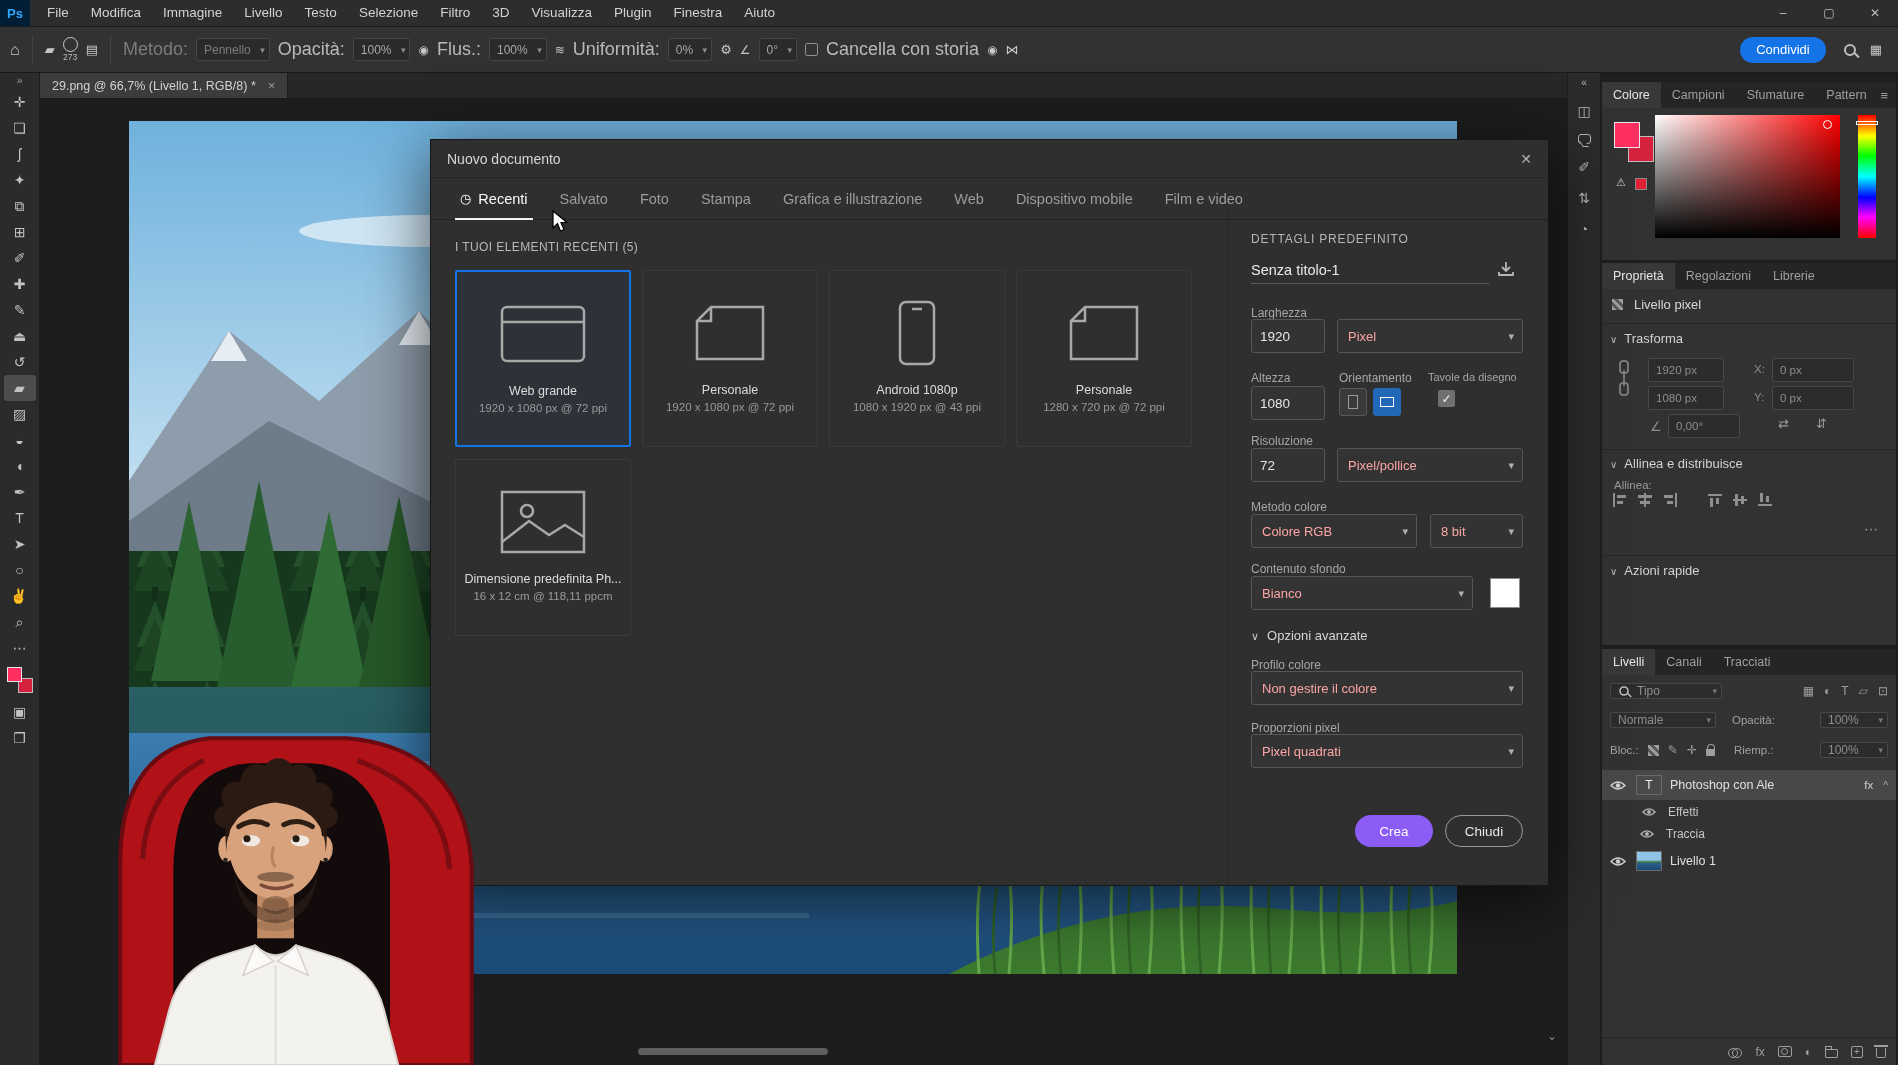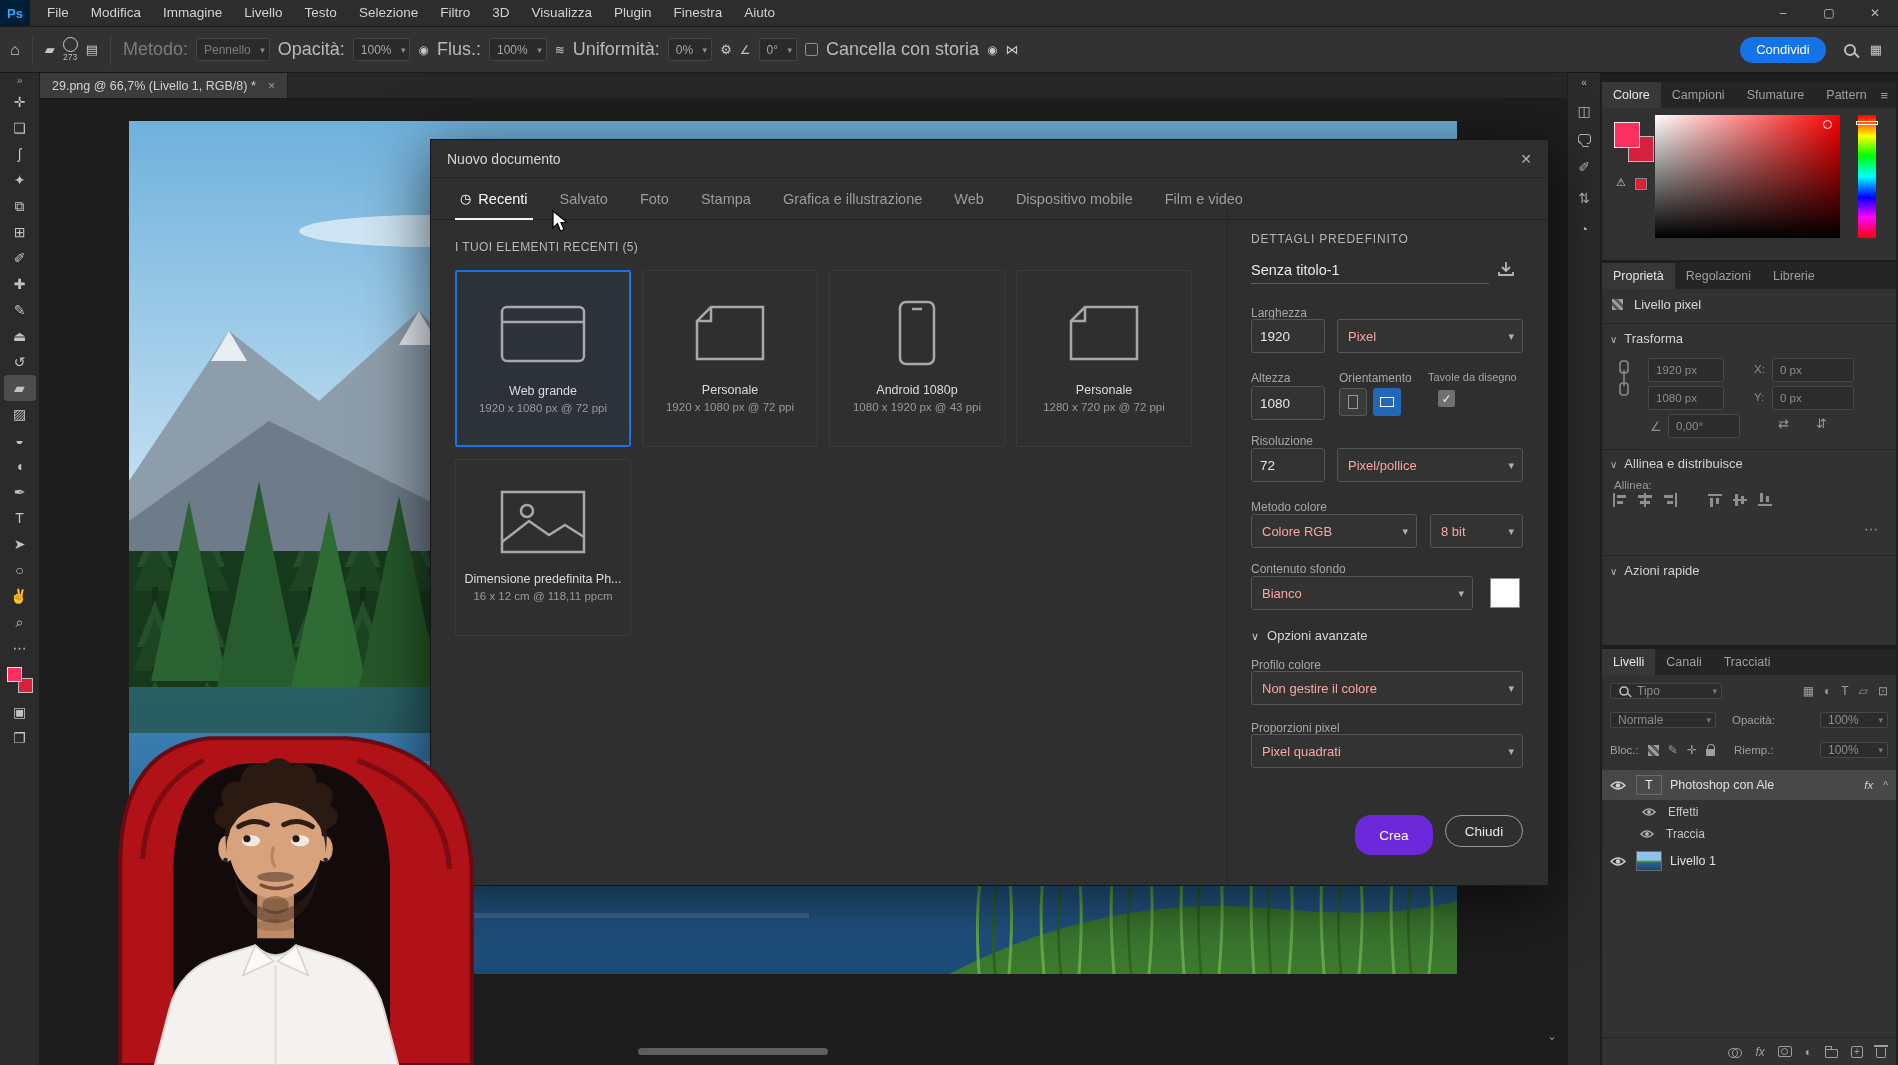--- a/index.html
+++ b/index.html
@@ -68,21 +68,21 @@
 .numin{position:absolute;width:74px;height:34px;background:#333;border:1px solid #565656;border-radius:3px;color:#e6e6e6;font-size:13.5px;padding:0 8px;font-family:inherit}
 .dd{position:absolute;height:34px;display:flex;align-items:center;background:#333;border:1px solid #565656;border-radius:3px;color:#fca5a5;padding:0 24px 0 10px;font-size:13px;white-space:nowrap;overflow:hidden}
 .dd::after{content:"▾";position:absolute;right:8px;color:#b0b0b0;font-size:11px}
 .namein{position:absolute;left:23px;top:48px;width:238px;height:28px;background:transparent;border:none;border-bottom:1px solid #5a5a5a;color:#eaeaea;font-size:14.5px;font-family:inherit}
 .orbtn{position:absolute;width:28px;height:28px;border:1px solid #5a5a5a;border-radius:3px;background:#3a3a3a;display:flex;align-items:center;justify-content:center}
 .orbtn.active{background:#2268b8;border-color:#2268b8}
 .orin{border:1.5px solid #9a9a9a}
 .orbtn.active .orin{border-color:#fff}
 .artchk{position:absolute;width:17px;height:17px;background:#707070;border-radius:2px;color:#f0f0f0;font-size:12px;display:flex;align-items:center;justify-content:center}
 .swatchw{position:absolute;width:30px;height:30px;background:#fff;border:1px solid #8a8a8a}
-.createbtn{position:absolute;left:127px;top:607px;width:78px;height:40px;background:#6d28d9;border:none;border-radius:16px;color:#fff;font-size:13.5px;font-family:inherit}
+.createbtn{position:absolute;left:127px;top:607px;width:78px;height:32px;background:#8b5cf6;border:none;border-radius:16px;color:#fff;font-size:13.5px;font-family:inherit}
 .closebtn{position:absolute;left:217px;top:607px;width:78px;height:32px;background:transparent;border:1px solid #9a9a9a;border-radius:16px;color:#e6e6e6;font-size:13.5px;font-family:inherit}
 .advrow{position:absolute;left:23px;top:420px;font-size:13px;color:#d5d5d5}
 .advrow .sc{margin-right:8px;font-size:11px;color:#c8c8c8}
 
 .pstrip{position:absolute;top:73px;right:298px;width:33px;bottom:0;background:#2b2b2b;border-left:1px solid #1d1d1d;display:flex;flex-direction:column;align-items:center;padding-top:4px;gap:15px;z-index:10}
 .pstrip .sic{color:#b5b5b5;font-size:14px}
 .bubble{width:13px;height:10px;border:1.5px solid #b5b5b5;border-radius:3px;position:relative}
 .bubble::after{content:"";position:absolute;left:2px;bottom:-4px;width:5px;height:5px;background:#2b2b2b;border-left:1.5px solid #b5b5b5;border-bottom:1.5px solid #b5b5b5;transform:skewX(35deg)}
 .panels{position:absolute;top:73px;right:0;width:298px;bottom:0;background:#1e1e1e;z-index:10}
 .panel{position:absolute;left:2px;right:2px;background:#323232}
@@ -111,21 +111,21 @@
 
 .lrow{position:absolute;left:0;right:0;display:flex;align-items:center}
 .lbox{position:relative;display:flex;align-items:center;height:16px;background:#2c2c2c;border:1px solid #474747;border-radius:2px;color:#8d8d8d;font-size:12px;padding:0 28px 0 7px;white-space:nowrap}
 .lbox::after{content:"▾";position:absolute;right:4px;font-size:9px;color:#787878}
 .llab{font-size:11.5px;color:#a0a0a0;white-space:nowrap}
 .fico{color:#9e9e9e;font-size:12px}
 .thumbT{width:26px;height:20px;background:#4a4a4a;border:1px solid #6a6a6a;color:#f0f0f0;font-size:12px;display:flex;align-items:center;justify-content:center}
 .thumbImg{width:26px;height:20px;border:1px solid #6a6a6a;background:linear-gradient(#8fc3e8 45%,#3f7a3a 55%,#2a5c8a 65%,#1c4a75)}
 .lname{font-size:12.5px;color:#e0e0e0;margin-left:8px;white-space:nowrap}
 .lsel{background:#484848}
-.fxtag{font-style:italic;font-size:11.5px;color:#d0d0d0}
+.fxtag{font-size:11.5px;color:#d0d0d0}
 .lbar{position:absolute;left:0;right:0;bottom:0;height:28px;border-top:1px solid #262626;display:flex;align-items:center;justify-content:flex-end;gap:13px;padding-right:10px}
 .lbar .bic{color:#9e9e9e;font-size:12px}
 .padlock{position:relative;width:9px;height:7px;background:#9e9e9e;border-radius:1px;margin-top:5px}
 .padlock::before{content:"";position:absolute;left:1.5px;top:-5px;width:6px;height:6px;border:1.5px solid #9e9e9e;border-bottom:none;border-radius:4px 4px 0 0}
 .checker{width:11px;height:11px;background:repeating-linear-gradient(45deg,#9e9e9e 0 3px,#5a5a5a 3px 6px)}
 .folderic{position:relative;width:13px;height:9px;border:1.5px solid #9e9e9e;border-radius:1px;margin-top:3px}
 .folderic::before{content:"";position:absolute;left:-1px;top:-4px;width:5px;height:3px;border:1.5px solid #9e9e9e;border-bottom:none}
 .newlic{width:12px;height:12px;border:1.5px solid #9e9e9e;border-radius:2px;color:#9e9e9e;font-size:10px;line-height:9px;text-align:center}
 .trashic{position:relative;width:10px;height:10px;border:1.5px solid #9e9e9e;border-top:none;border-radius:0 0 2px 2px;margin-top:3px}
 .trashic::before{content:"";position:absolute;left:-3px;top:-3px;width:14px;height:1.5px;background:#9e9e9e}

